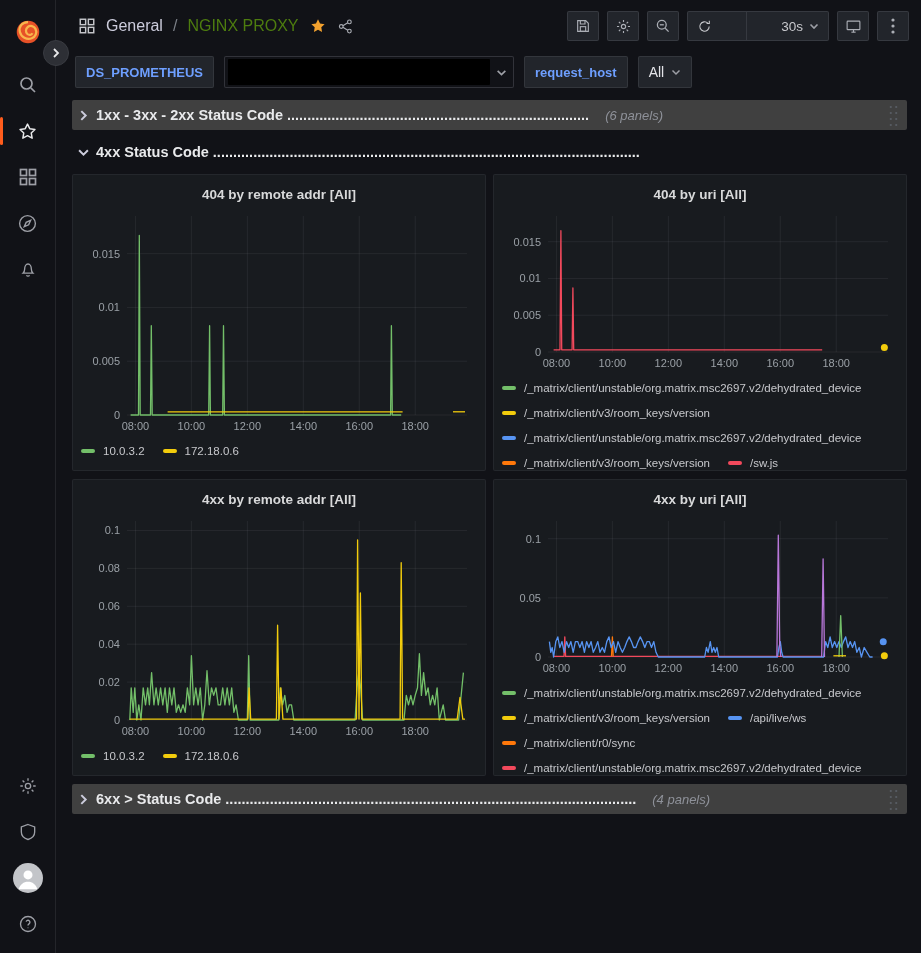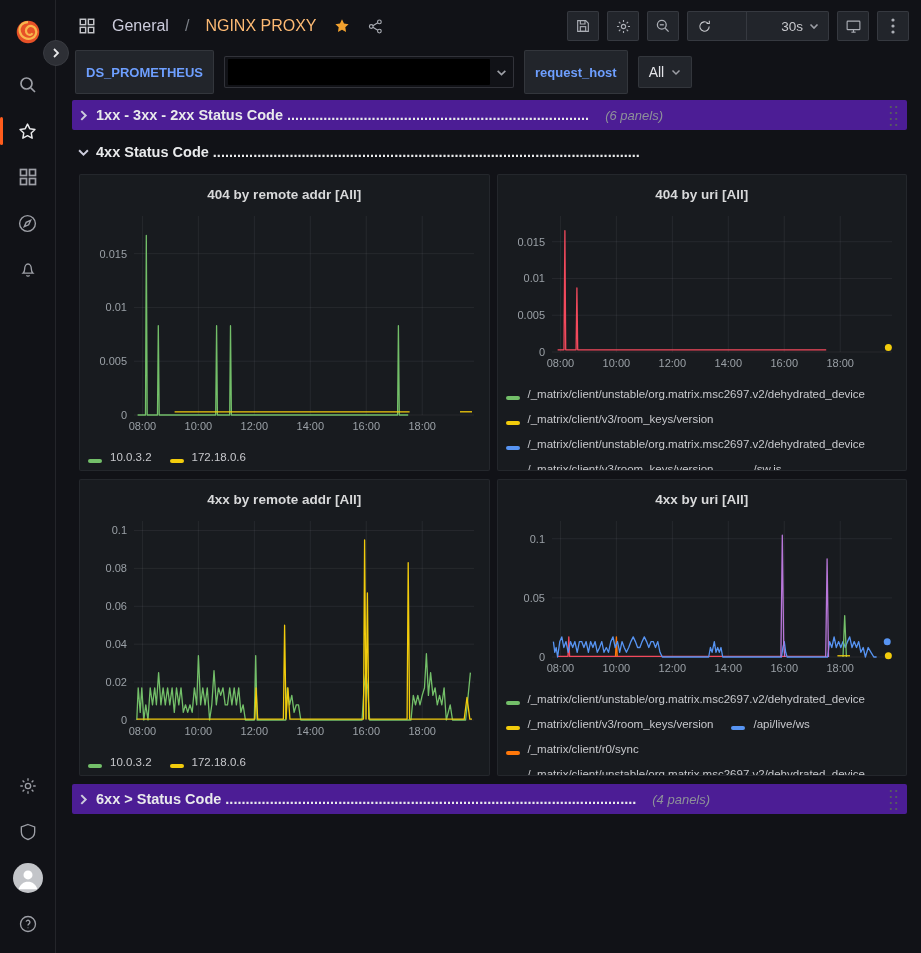--- a/index.html
+++ b/index.html
@@ -20,70 +20,70 @@
   .avatar-circle { width:30px; height:30px; border-radius:50%; background:#c3c5c9;
     display:flex; align-items:center; justify-content:center; }
   .expand-btn { position:fixed; left:43px; top:40px; width:26px; height:26px; border-radius:50%;
     background:#2d2f35; border:1px solid #3a3c42; color:#e8e8ea; display:flex; align-items:center;
     justify-content:center; z-index:9; cursor:pointer; }
 
   
   .main { margin-left:56px; height:100%; display:flex; flex-direction:column; }
 
   .topbar { height:52px; display:flex; align-items:center; padding:0 12px 0 22px; flex:none; }
-  .crumb { display:flex; align-items:center; gap:16px; font-size:16px; }
+  .crumb { display:flex; align-items:center; gap:10px; font-size:16px; }
   .crumb .section { color:#ccccdc; cursor:pointer; }
   .crumb .sep { color:#7b7f87; }
-  .crumb .page { color:#fdba74; cursor:pointer; }
+  .crumb .page { color:#4d7c0f; cursor:pointer; }
   .icon-btn { width:32px; height:30px; border-radius:2px; display:flex; align-items:center;
     justify-content:center; color:#abaeb5; cursor:pointer; }
   .boxed { background:#22252b; border:1px solid rgba(204,204,220,0.12);gap:25px; }
   .topbar-right { margin-left:auto; display:flex; align-items:center; gap:8px; }
   .time-btn { height:30px; display:flex; align-items:center; gap:7px; padding:0 10px;
     font-size:13.5px; color:#c7c8cc; cursor:pointer; border-radius:2px; }
   .tz { color:#ff780a; font-size:11px; font-weight:bold; }
   .refresh-group { height:30px; display:flex; align-items:stretch; border-radius:2px; overflow:hidden; }
   .refresh-group .part { display:flex; align-items:center; padding:0 9px; gap:6px; cursor:pointer;
     font-size:13.5px; color:#c7c8cc; }
   .refresh-group .divider { width:1px; background:rgba(204,204,220,0.12); }
 
   
   .varbar { height:40px; display:flex; align-items:center; gap:10px; padding:0 12px 0 19px; flex:none; }
-  .var-label { height:44px; display:flex; align-items:center; padding:0 10px; background:#22252b;
+  .var-label { height:32px; display:flex; align-items:center; padding:0 10px; background:#22252b;
     border:1px solid rgba(204,204,220,0.10); border-radius:2px; color:#6e9fff; font-size:13px;
     font-weight:bold; }
   .var-value { height:32px; width:290px; display:flex; align-items:center; background:#111217;
     border:1px solid rgba(204,204,220,0.18); border-radius:2px; padding:0 6px 0 3px; cursor:pointer; }
   .redacted { flex:1; height:26px; background:#000; border-radius:1px; }
   .var-all { height:32px; display:flex; align-items:center; gap:7px; padding:0 10px;
     background:#22252b; border:1px solid rgba(204,204,220,0.10); border-radius:2px; color:#e3e4e8;
     font-size:14px; cursor:pointer; }
   .chev { color:#9d9fa6; }
 
   
   .dash { flex:1; overflow:hidden; padding:8px 14px 0 16px; }
   .rowhdr { height:30px; display:flex; align-items:center; padding:0 8px 0 6px; margin-bottom:7px;
     cursor:pointer; border-radius:2px; }
-  .rowhdr.collapsed { background:#4c1d95; }
+  .rowhdr.collapsed { background:#404040; }
   .rowhdr .rchev { display:flex; color:#ccccdc; margin-right:7px; }
   .rowhdr .rchev.open svg { transform:rotate(90deg); }
   .rowtitle { font-size:14.5px; font-weight:bold; color:#e9eaec; white-space:nowrap; overflow:hidden; }
   .rowcount { font-size:13px; font-style:italic; color:#8e9199; margin-left:16px; white-space:nowrap; }
   .drag-dots { margin-left:auto; width:11px; height:24px; cursor:grab;
     background-image:radial-gradient(circle, #565a61 1.1px, transparent 1.4px);
     background-size:5.5px 6px; background-position:0 1px; }
 
-  .panel-grid { display:grid; grid-template-columns:1fr 1fr; gap:7px; margin-bottom:8px;margin-left:7px; }
+  .panel-grid { display:grid; grid-template-columns:1fr 1fr; gap:7px; margin-bottom:8px; }
   .panel { height:297px; background:#181b1f; border:1px solid rgba(204,204,220,0.07);
     border-radius:2px; padding:5px 8px 4px; overflow:hidden; display:flex; flex-direction:column; }
   .panel-title { height:28px; flex:none; display:flex; align-items:center; justify-content:center;
     font-size:13.5px; font-weight:bold; color:#d8d9da; cursor:pointer; }
   .chart-wrap { flex:none; }
   .legend { flex:none; display:flex; flex-wrap:wrap; padding-top:3px; column-gap:18px; }
-  .legend-item { display:flex; align-items:flex-end; height:25px; font-size:11.5px; color:#c7c8cc;
+  .legend-item { display:flex; align-items:center; height:25px; font-size:11.5px; color:#c7c8cc;
     white-space:nowrap; cursor:pointer; }
   .legend-item .swatch { width:14px; height:4px; border-radius:2px; margin-right:8px; flex:none; }
 </style>
 </head>
 <body>
 
 <nav class="sidebar">
   <div class="side-item logo">
     <svg width="30" height="30" viewBox="0 0 24 24">
       <circle cx="12" cy="12" r="9" fill="#e75127"></circle>

